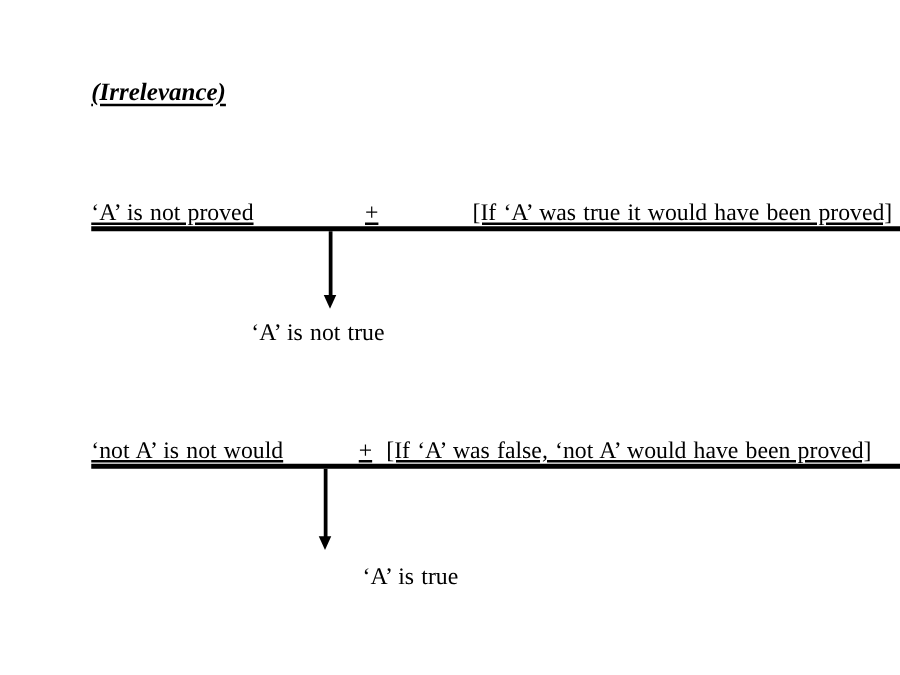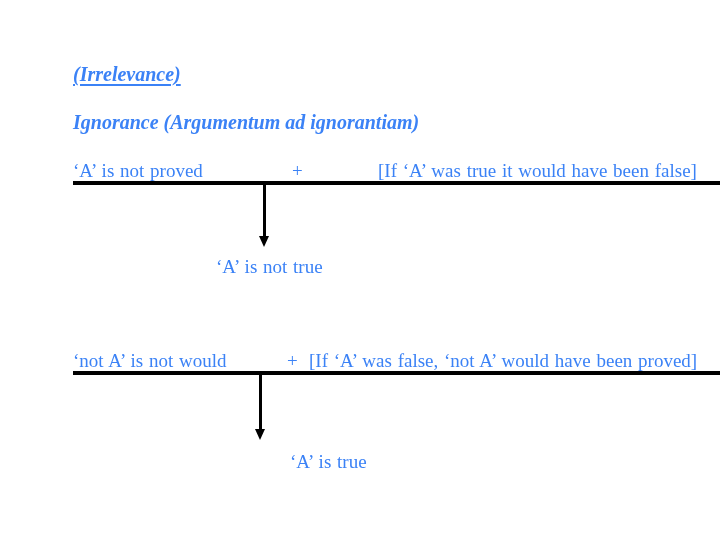--- a/index.html
+++ b/index.html
@@ -1,72 +1,71 @@
 <!DOCTYPE html>
 <html><head>
 <meta charset="utf-8">
 <style>
   html,body { margin:0; padding:0; background:#ffffff; }
   .slide {
     position:relative;
     width:720px; height:540px;
     background:#ffffff;
     overflow:hidden;
-    color:#3b82f6;
+    color:#000000;
     font-family:"Liberation Serif","DejaVu Serif",serif;
   }
   .abs { position:absolute; white-space:nowrap; }
   .heading { font-weight:bold; font-style:italic; font-size:20px; line-height:22px; }
   .underlined { text-decoration:underline; text-decoration-thickness:2px; text-underline-offset:3px; }
   .body-text { font-size:19px; line-height:20px; word-spacing:1px; }
-  .u { text-decoration-thickness:1.5px; text-underline-offset:2px; }
+  .u { text-decoration:underline; text-decoration-thickness:1.5px; text-underline-offset:2px; }
   .inference-bar { position:absolute; left:73px; right:0; height:4px; background:#000; }
   .arrow-line { position:absolute; width:3px; background:#000; }
   .arrow-head {
     position:absolute; width:0; height:0;
     border-left:5px solid transparent;
     border-right:5px solid transparent;
     border-top:11px solid #000;
   }
 
   
   .title    { left:73px; top:63px; }
   .subtitle { left:73px; top:111px; }
 
   
   .p1-left  { left:73px;  top:161px; }
   .p1-op    { left:292px; top:161px; }
   .p1-right { left:378px; top:161px; }
   .bar1     { top:181px; }
   .a1-line  { left:263px; top:185px; height:52px; }
   .a1-head  { left:259px; top:236px; }
-  .c1       { left:216px; top:257px;text-align:right; }
+  .c1       { left:201px; top:257px;text-align:right; }
 
   
   .p2-left  { left:73px;  top:351px; }
   .p2-op    { left:287px; top:351px; }
   .p2-right { left:309px; top:351px;text-align:right; }
   .bar2     { top:371px; }
   .a2-line  { left:259px; top:375px; height:55px; }
   .a2-head  { left:255px; top:429px; }
   .c2       { left:290px; top:452px; }
 </style>
 </head>
 <body>
 
 <div class="slide">
 
   <div class="abs heading underlined title">(Irrelevance)</div>
 
-  <div class="abs heading subtitle">Ignorance (Argumentum ad ignorantiam)</div>
 
   <div>
     <span class="abs body-text u p1-left">‘A’ is not proved</span>
     <span class="abs body-text u p1-op">+</span>
-    <span class="abs body-text u p1-right">[If ‘A’ was true it would have been false]</span>
+    <span class="abs body-text u p1-right">[If ‘A’ was true it would have been proved]</span>
 
     <div class="inference-bar bar1"></div>
 
     <div>
       <div class="arrow-line a1-line"></div>
       <div class="arrow-head a1-head"></div>
     </div>
 
     <span class="abs body-text c1">‘A’ is not true</span>
   </div>

